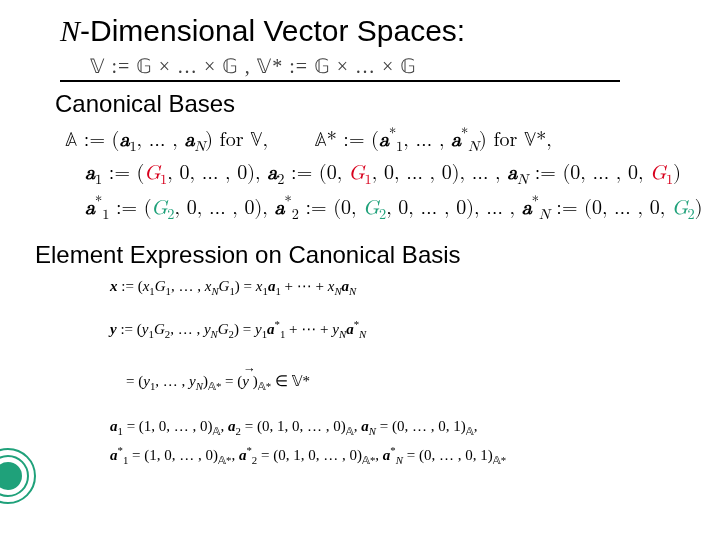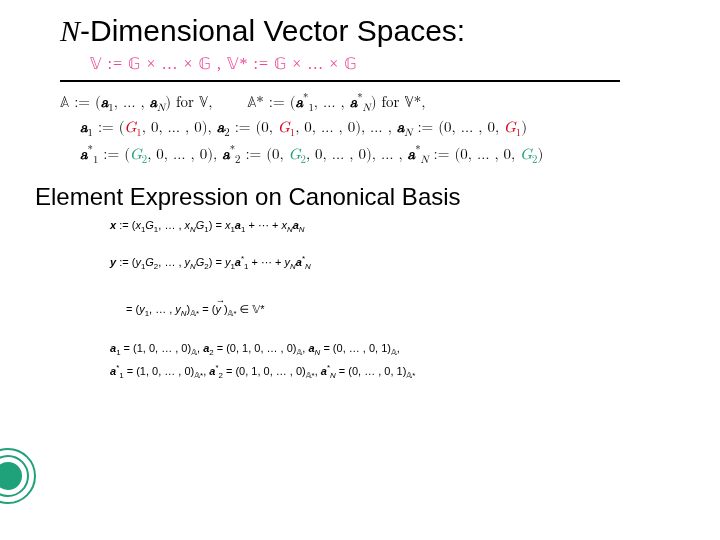--- a/index.html
+++ b/index.html
@@ -23,49 +23,50 @@
     font-size: 30px;
     font-family: "Helvetica Neue", Arial, sans-serif;
     font-weight: 400;
     margin: 4px 0 2px 0;
   }
   .title .ital-n {
     font-style: italic;
     font-family: Georgia, "Times New Roman", serif;
   }
   .subdef {
-    font-size: 16px;
+    font-size: 20px;
     font-family: "Times New Roman", serif;
     margin-left: 30px;
     margin-top: 6px;
     letter-spacing: 1px;
     height: 24px; 
-    color: #ec4899;
+    color: #404040;
   }
   .hr {
     border: none;
     border-top: 2px solid #000;
     margin: 2px 0 8px 0;
     width: 560px;
   }
   .section {
     font-size: 24px;
     font-family: "Verdana", "Helvetica Neue", Arial, sans-serif;
     font-weight: 400;
     margin: 6px 0 6px -5px;
   }
   .mathblock {
     font-family: "Latin Modern Math", "Cambria Math", "Times New Roman", serif;
-    font-size: 15px;
+    font-size: 20px;
     line-height: 1.4;
     white-space: nowrap;
+    margin-left: 5px;
   }
   .mathblock2 {
-    font-family: Liberation Sans, sans-serif;
-    font-size: 11px;
+    font-family: Liberation Serif, serif;
+    font-size: 15px;
     line-height: 1.55;
     white-space: nowrap;
     margin-left: 50px;
     margin-top: 6px;
   }
   .indent { padding-left: 20px; }
   .bold { font-weight: bold; font-style: italic; }
   .bz  { font-weight: normal; }
   .it  { font-style: italic; }
   .sub { vertical-align: sub; font-size: 0.72em; }
@@ -103,20 +104,21 @@
 <div class="slide">
 
   <div class="title">
     <span class="ital-n">N</span><span>-Dimensional Vector Spaces:</span>
   </div>
 
   <div class="subdef">𝕍 := 𝔾  × … × 𝔾  ,  𝕍* := 𝔾  × … × 𝔾  </div>
 
   <hr class="hr">
 
+  <div class="section">Canonical Bases</div>
 
   <div class="mathblock">
     <div class="row">
       <span>𝔸 := (</span><span class="bold">a</span><span class="sub">1</span><span>, … , </span><span class="bold">a</span><span class="sub it">N</span><span>) for 𝕍,</span>
       &nbsp;&nbsp;&nbsp;&nbsp;&nbsp;
       <span>𝔸* := (</span><span class="bold">a</span><span class="sup">*</span><span class="sub">1</span><span>, … , </span><span class="bold">a</span><span class="sup">*</span><span class="sub it">N</span><span>) for 𝕍*,</span>
     </div>
     <div class="row indent">
       <span class="bold">a</span><span class="sub">1</span><span> := (</span><span class="it red">G</span><span class="sub red">1</span><span class="bz">, 0, … , 0), </span>
       <span class="bold">a</span><span class="sub">2</span><span> := (0, </span><span class="it red">G</span><span class="sub red">1</span><span class="bz">, 0, … , 0), … , </span>

